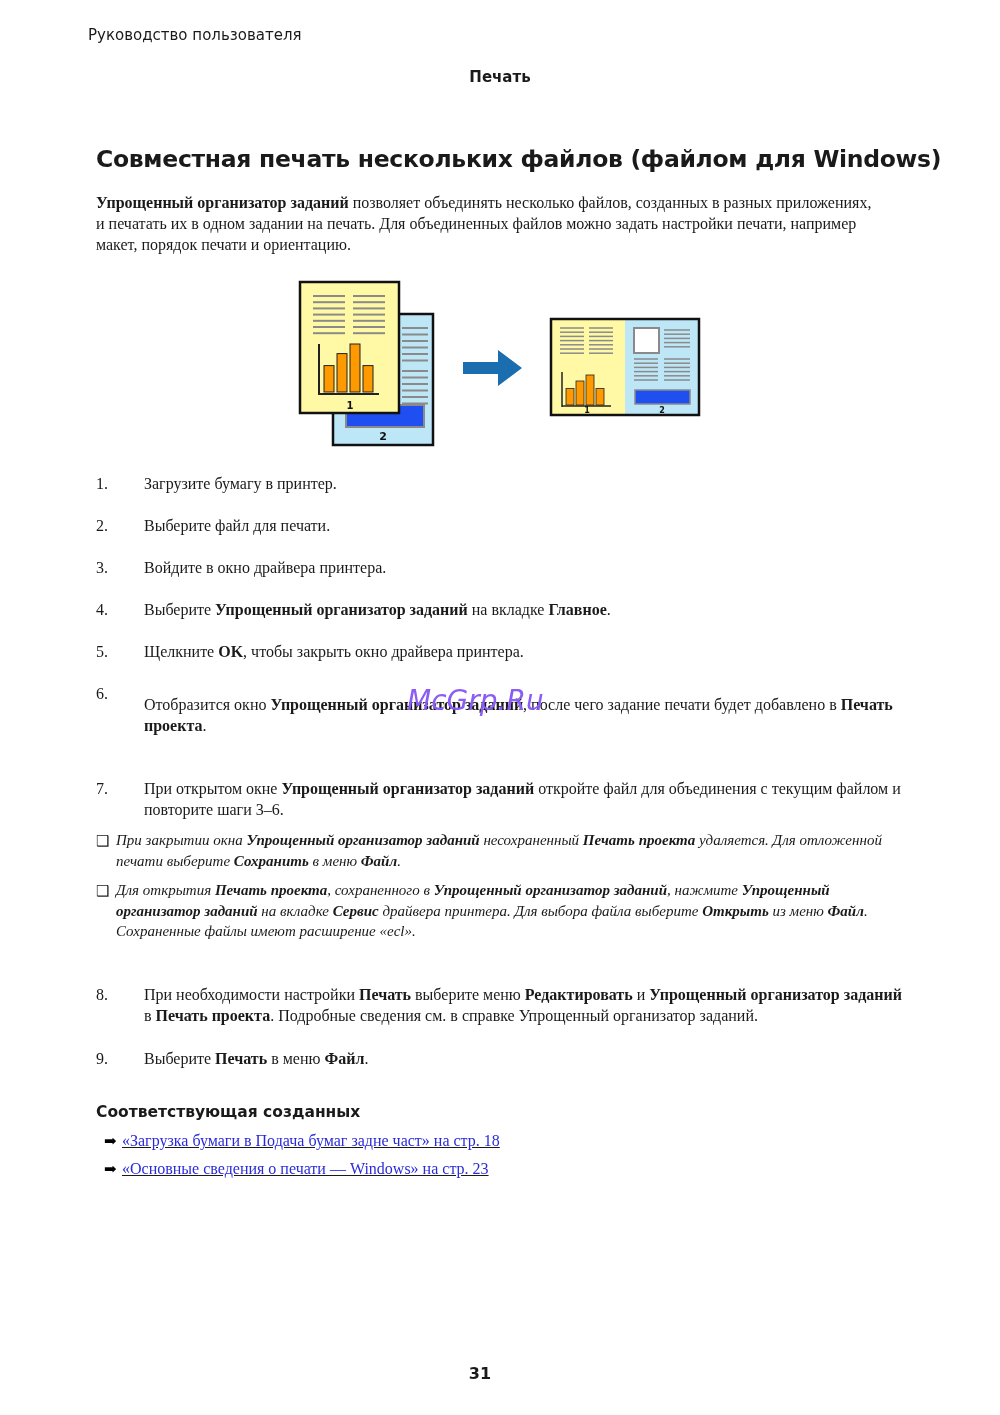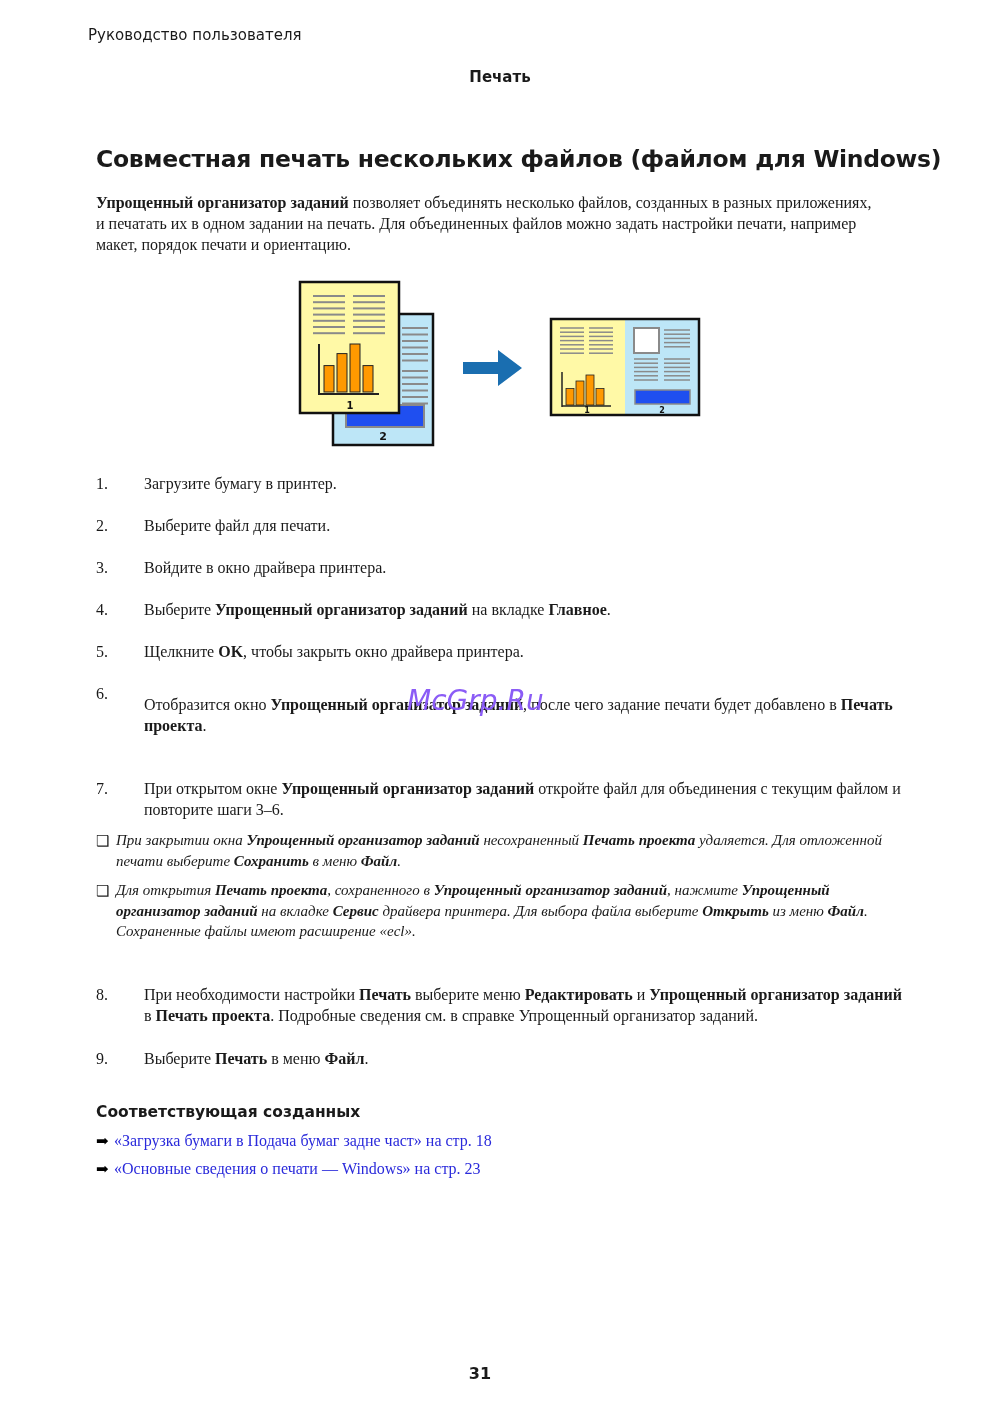--- a/index.html
+++ b/index.html
@@ -13,21 +13,21 @@
   .para { font-size: 16px; line-height: 21px; }
   #intro { left: 96px; top: 192px; width: 780px; }
   b { font-weight: bold; }
   .step { position: absolute; left: 96px; width: 810px; font-size: 16px; line-height: 21px; }
   .step .num { position: absolute; left: 0; top: 0; width: 28px; }
   .step .body { margin-left: 48px; }
   .note { position: absolute; left: 126px; width: 790px; font-size: 15px; line-height: 20.5px; font-style: italic; }
   .note-item { position: relative; padding-left: 20px; margin-top: 0; }
   .note-item .box { position: absolute; left: 0; top: 1px; font-style: normal; }
   #related-head { left: 96px; top: 1103px; font-size: 15.5px; font-weight: bold; }
-  .link-row { position: absolute; left: 96px; font-size: 16px; }
+  .link-row { position: absolute; left: 104px; font-size: 16px; text-decoration: underline; }
   .link-row .arrow { display: inline-block; width: 18px; color: #000; font-size: 15px; }
   .link-row a { color: #2a2adb; text-decoration: none; }
   #page-num { left: 0; width: 960px; top: 1364px; text-align: center; font-size: 16px; font-weight: bold; }
   #watermark { left: 407px; top: 684px; font-size: 28px; color: #8b5cf6; font-family: "DejaVu Sans", sans-serif; font-style: italic; letter-spacing: 0px; }
   #figure { left: 290px; top: 272px; }
 </style>
 </head>
 <body>
 
 <div id="running-head" class="abs sans">Руководство пользователя</div>

